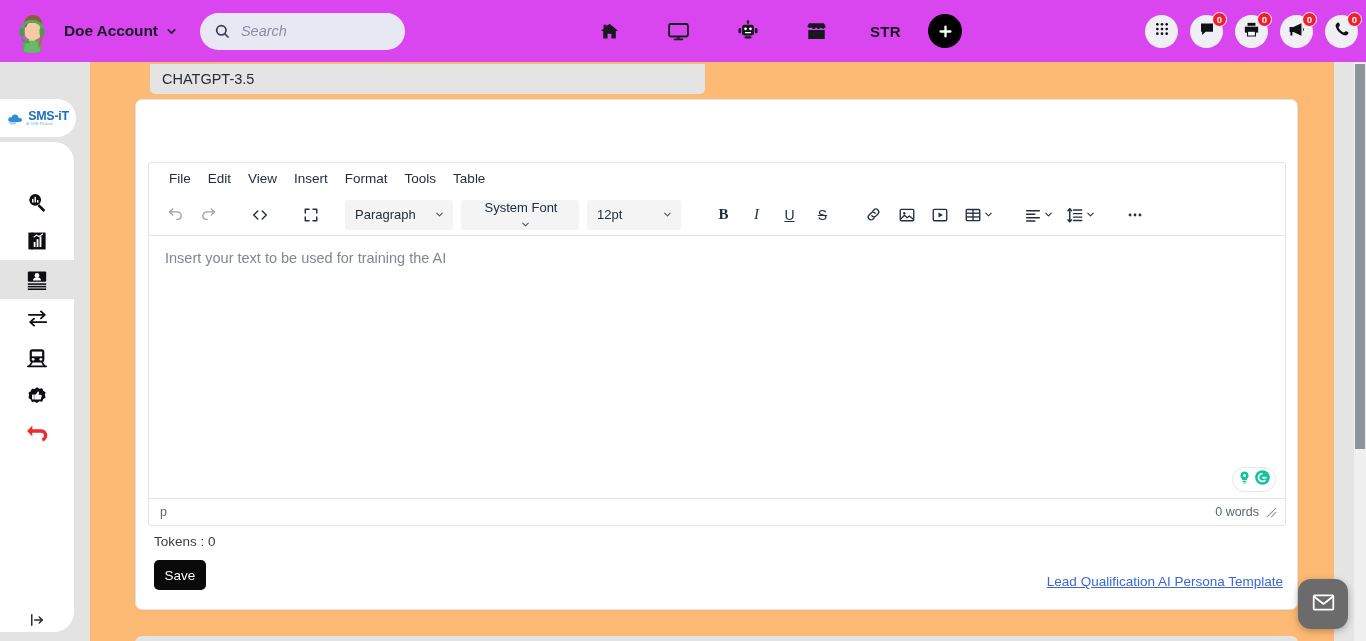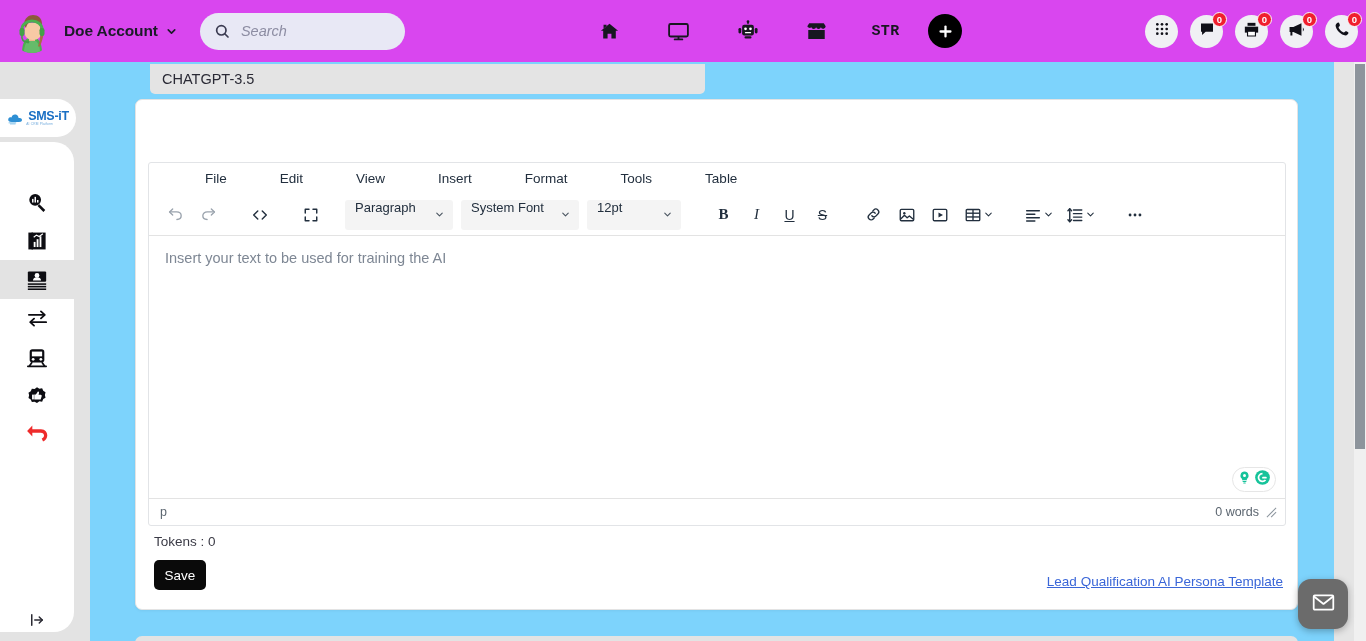--- a/index.html
+++ b/index.html
@@ -45,21 +45,21 @@
   }
   .search-input::placeholder { color: #8d8da3; }
 
   .center-nav {
     position: absolute; left: 575px; top: 0; height: 62px;
     display: flex; align-items: center; gap: 0px;
   }
   .center-nav .navitem {
     width: 69px; height: 62px;
     display: flex; align-items: center; justify-content: center;
-    color: #17171f; cursor: pointer; font-family: Liberation Mono, monospace;
+    color: #17171f; cursor: pointer;
   }
   .str-label { font-size: 15px; font-weight: 700; color: #17171f; letter-spacing: .3px; }
   .add-btn {
     width: 34px; height: 34px; border-radius: 50%;
     background: #000; color: #fff;
     display: flex; align-items: center; justify-content: center;
     margin-left: 8px; cursor: pointer;
   }
 
   .right-nav {
@@ -111,21 +111,21 @@
   .sidebar-foot {
     position: absolute; left: 0; bottom: 4px; width: 74px; height: 34px;
     display: flex; align-items: center; justify-content: center;
     color: #2a2a33; cursor: pointer;
   }
 
   
   .main {
     position: absolute; left: 90px; top: 62px;
     width: 1244px; height: 579px;
-    background: #7dd3fc;
+    background: #fdba74;
     overflow: hidden;
   }
 
   .model-tag {
     position: absolute; left: 60px; top: 2px;
     width: 555px; height: 30px;
     background: #e4e4e4; border-radius: 0 0 5px 5px;
     display: flex; align-items: center; padding-left: 12px;
     font-size: 14.5px; color: #2a2a35;
   }
@@ -146,37 +146,37 @@
     border-radius: 3px;
     background: #fff;
     display: flex; flex-direction: column;
   }
   .menubar {
     height: 31px; display: flex; align-items: center;
     padding-left: 12px; gap: 1px;
   }
   .menubar .mi {
     font-size: 13.5px; color: #222f3e; padding: 3px 8px;
-    border-radius: 3px; cursor: pointer; margin-left: 36px;
+    border-radius: 3px; cursor: pointer;
   }
   .toolbar {
     height: 42px; display: flex; align-items: center;
     padding: 0 10px; gap: 0;
     border-bottom: 1px solid #e3e3e3;
   }
   .tbtn {
     width: 33px; height: 30px; border-radius: 3px;
     display: flex; align-items: center; justify-content: center;
     color: #222f3e; cursor: pointer;
   }
   .tbtn.dim { color: #9aa3ad; }
   .tsep { width: 18px; }
   .tsel {
     height: 30px; background: #f4f4f4; border-radius: 3px;
-    display: flex; justify-content: space-between;
+    display: flex; align-items: center; justify-content: space-between;
     padding: 0 8px 0 10px; font-size: 13px; color: #222f3e;
     cursor: pointer; margin-right: 8px;
   }
   .tsel .cv { color: #4a5560; margin-left: 8px; display: flex; align-items: center;}
   .tsplit { display:flex; align-items:center; cursor:pointer; border-radius:3px; }
   .tsplit .cv { color:#222f3e; display:flex; align-items:center; margin-left:-6px; margin-right:4px;}
 
   .edit-area {
     flex: 1; position: relative; padding: 14px 16px;
     overflow: hidden;
@@ -534,21 +534,21 @@
 
         <div class="tsel" style="width:108px;">
           <span>Paragraph</span>
           <span class="cv">
             <svg width="11" height="11" viewBox="0 0 24 24" fill="none" stroke="currentColor" stroke-width="2.4" stroke-linecap="round" stroke-linejoin="round">
                 <polyline points="6 9 12 15 18 9"></polyline>
               </svg>
           </span>
         </div>
 
-        <div class="tsel" style="width:118px;">
+        <div class="tsel" style="width:118px;flex-direction:column;">
           <span>System Font</span>
           <span class="cv">
             <svg width="11" height="11" viewBox="0 0 24 24" fill="none" stroke="currentColor" stroke-width="2.4" stroke-linecap="round" stroke-linejoin="round">
                 <polyline points="6 9 12 15 18 9"></polyline>
               </svg>
           </span>
         </div>
 
         <div class="tsel" style="width:94px;">
           <span>12pt</span>

